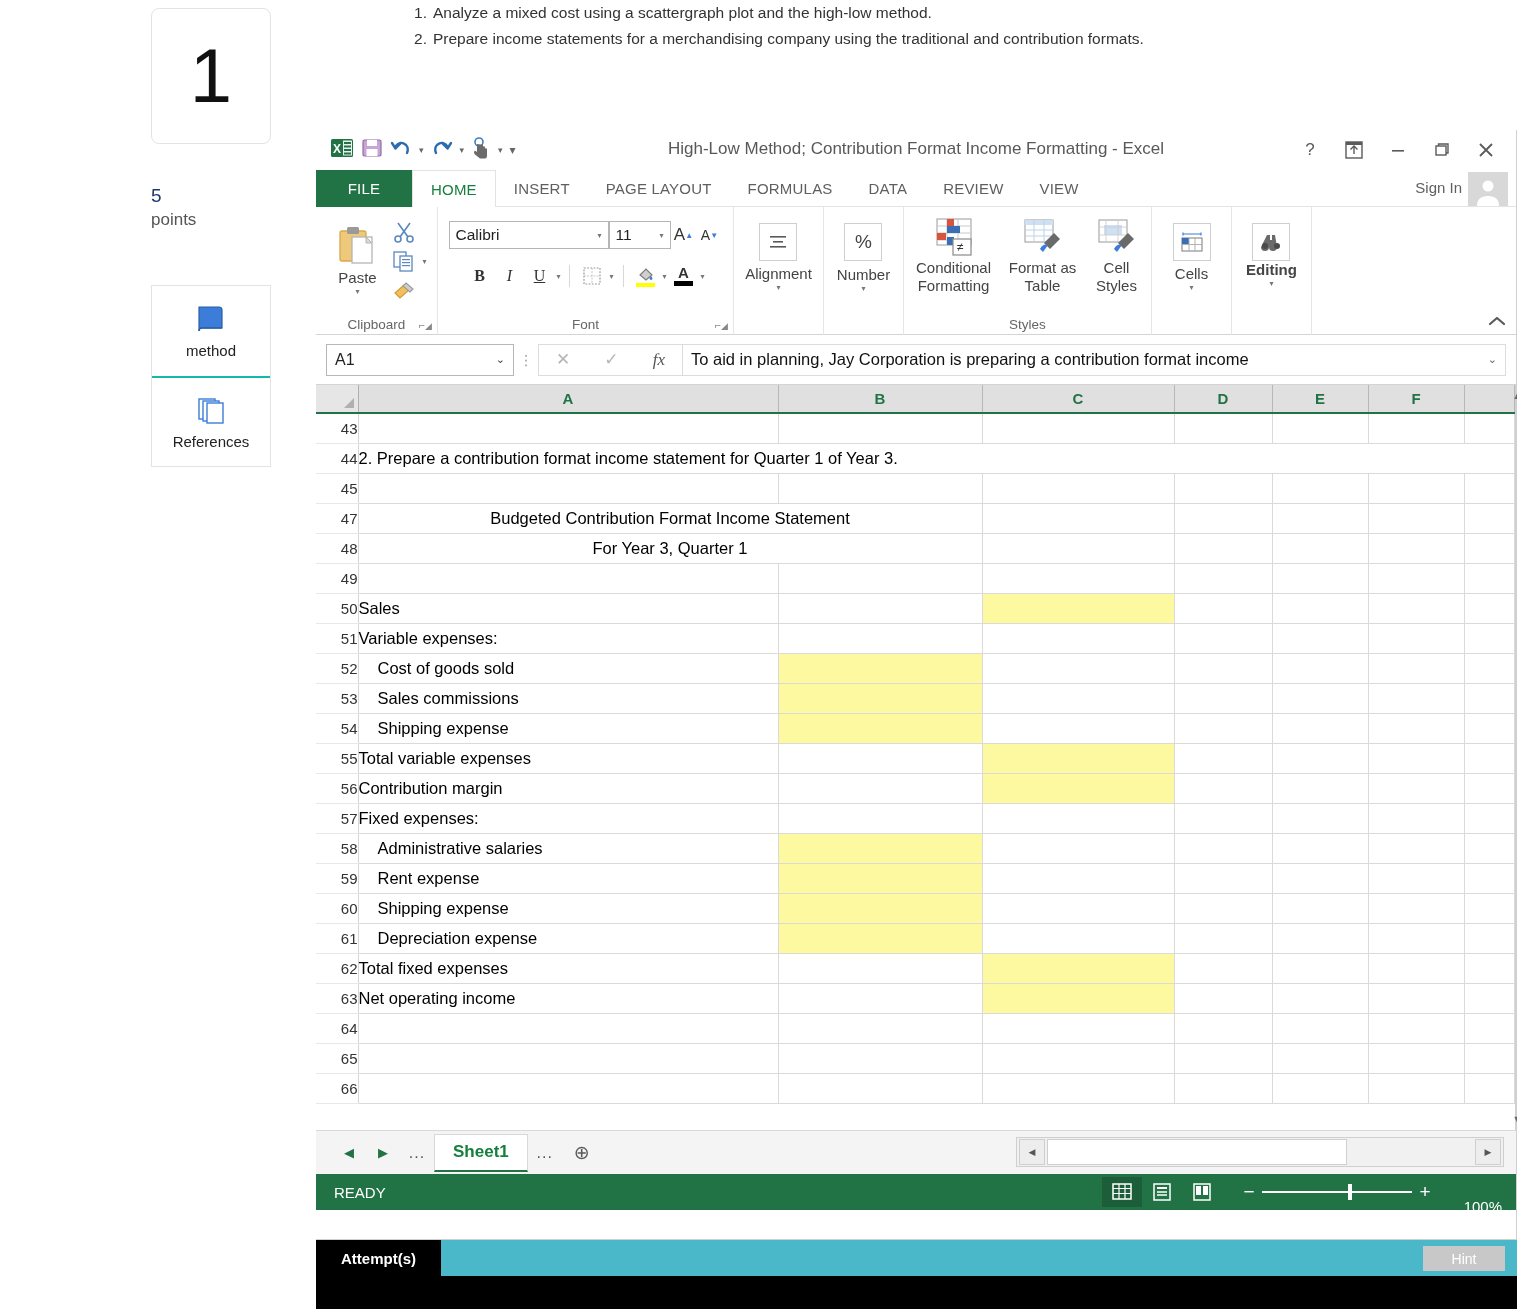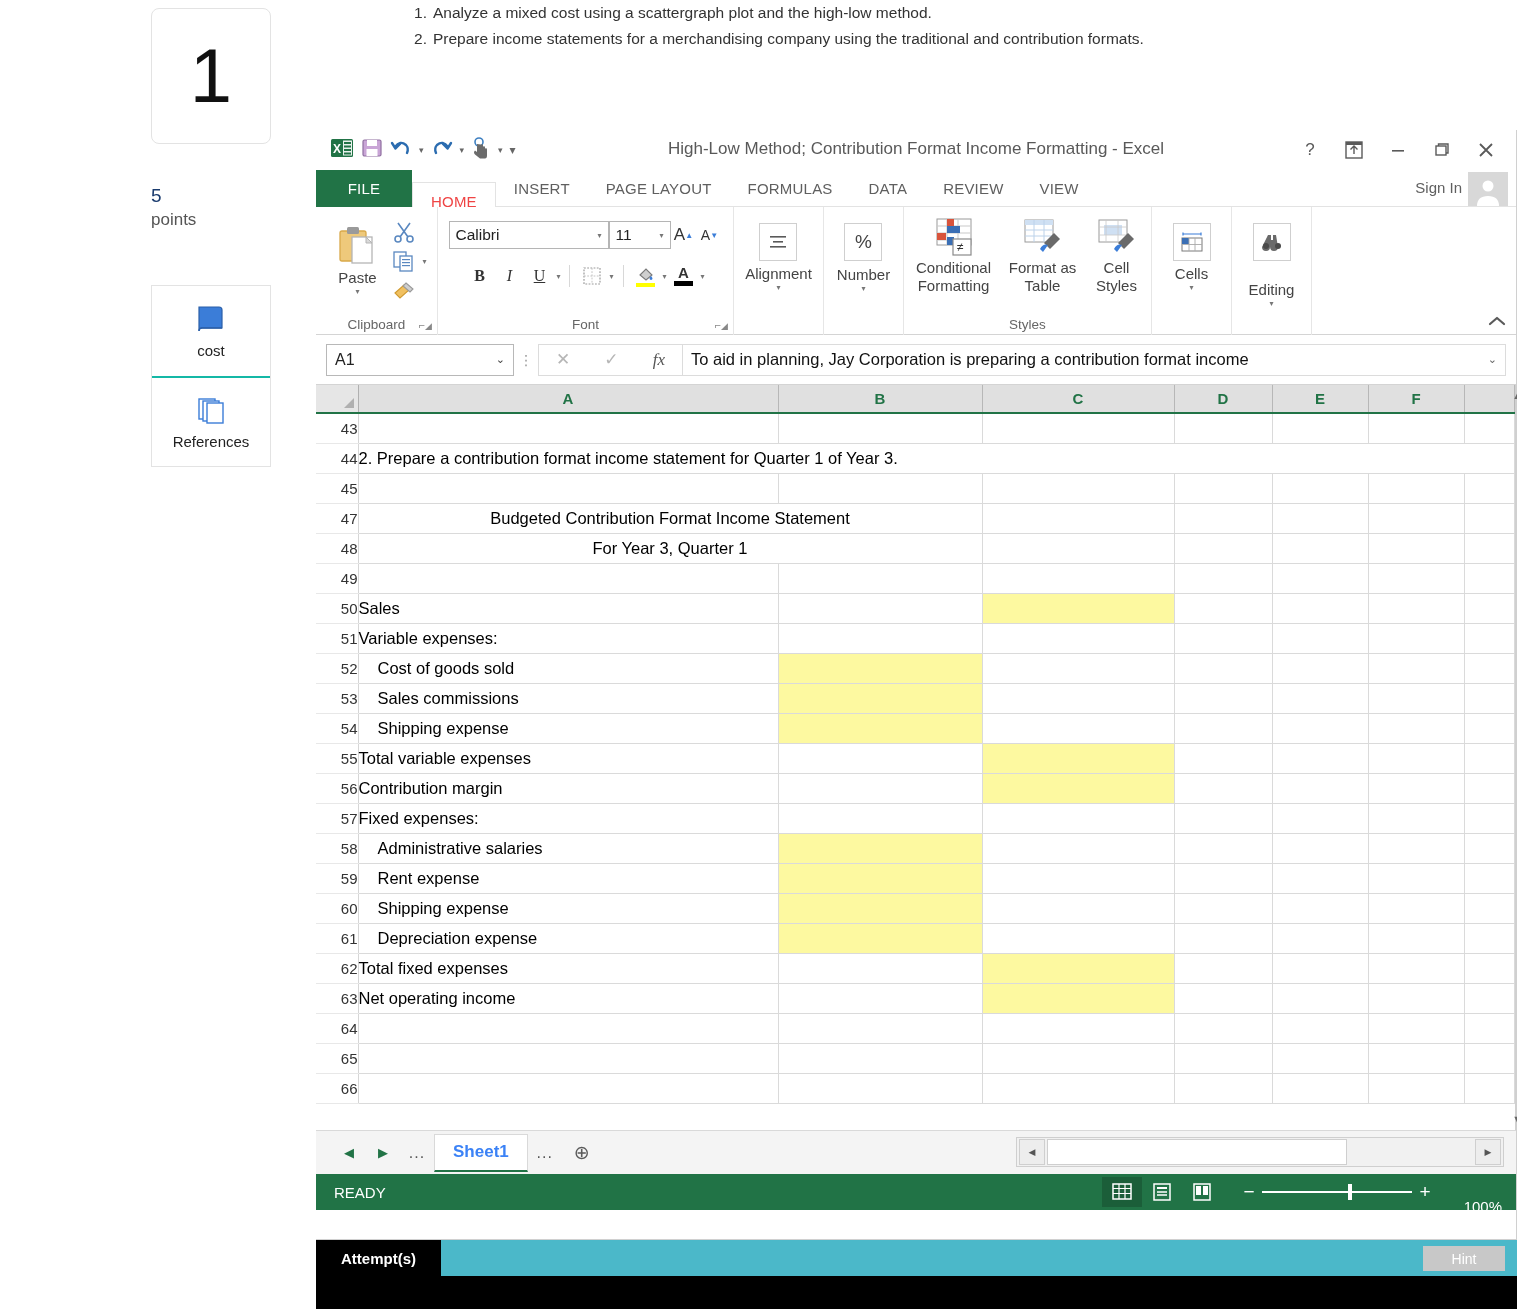--- a/index.html
+++ b/index.html
@@ -44,21 +44,21 @@
   .qat .sep-caret { font-size:9px; color:#666; }
   .win-title { position:absolute; left:0; right:0; top:9px; text-align:center; font-size:17px; color:#595959; }
   .win-btns { position:absolute; right:8px; top:5px; display:flex; align-items:center; gap:0px; }
   .win-btn { width:44px; height:30px; display:flex; align-items:center; justify-content:center; color:#5a5a5a; font-size:17px; }
 
   
   .tabbar { height:37px; background:#fff; position:relative; border-bottom:1px solid #e3e3e3; }
   .tabs { display:flex; align-items:stretch; height:37px; padding-left:0px;}
   .tab { padding:0 18px; display:flex; align-items:center; font-size:15px; color:#5f5f5f; letter-spacing:.2px; }
   .tab.file { background:#217346; color:#fff; width:96px; justify-content:center; padding:0; }
-  .tab.active { color:#ef4444; background:#fff; border:1px solid #e3e3e3; border-bottom:1px solid #fff; position:relative; top:12px; margin-bottom:-1px;}
+  .tab.active { color:#15803d; background:#fff; border:1px solid #e3e3e3; border-bottom:1px solid #fff; position:relative; top:0; margin-bottom:-1px;}
   .signin { position:absolute; right:54px; top:9px; font-size:15px; color:#5f5f5f; }
   .avatar { position:absolute; right:8px; top:2px; width:40px; height:34px; background:#d8d8d8; display:flex; align-items:flex-end; justify-content:center; }
 
   
   .ribbon { height:128px; background:#fff; border-bottom:1px solid #d4d4d4; display:flex; position:relative; }
   .rgroup { position:relative; height:128px; display:flex; flex-direction:column; align-items:center; border-right:1px solid #e6e6e6; }
   .rgroup .gname { position:absolute; bottom:3px; left:0; right:0; text-align:center; font-size:13.5px; color:#666; }
   .gdialog { position:absolute; bottom:4px; right:5px; font-size:11px; color:#888; }
   .bigbtn { display:flex; flex-direction:column; align-items:center; justify-content:center; }
   .bigbtn .blabel { font-size:15px; color:#444; text-align:center; line-height:18px; }
@@ -97,21 +97,21 @@
   .vscroll { width:22px; background:#f1f1f1; border-left:1px solid #d0d0d0; position:relative; }
   .vs-btn { height:22px; background:#ededed; border:1px solid #cfcfcf; display:flex; align-items:center; justify-content:center; color:#666; font-size:9px;}
   .vs-top { position:absolute; top:0; left:0; right:0; }
   .vs-bot { position:absolute; bottom:0; left:0; right:0; }
 
   
   .sheetbar { height:44px; background:#f4f4f4; border-top:1px solid #d9d9d9; display:flex; align-items:center; padding-left:16px; position:relative; }
   .navarrow { width:34px; text-align:center; color:#217346; font-size:13px; }
   .dots { width:34px; text-align:center; color:#555; font-size:16px; letter-spacing:1px;}
   .stab { background:#fff; border:1px solid #d9d9d9; border-bottom:2px solid #217346; height:38px; padding:0 18px;
-          display:flex; align-items:center; font-size:17px; font-weight:bold; color:#3b82f6; }
+          display:flex; align-items:center; font-size:17px; font-weight:bold; color:#15803d; }
   .addsheet { width:40px; text-align:center; color:#5a5a5a; font-size:19px; }
   .hscroll { position:absolute; right:12px; left:700px; top:6px; height:30px; background:#f1f1f1; border:1px solid #cfcfcf; display:flex; align-items:center; }
   .hs-btn { width:26px; height:26px; margin:0 2px; background:#ededed; border:1px solid #cfcfcf; display:flex; align-items:center; justify-content:center; font-size:9px; color:#555;}
   .hs-track { flex:1 1 auto; height:26px; position:relative; }
   .hs-thumb { position:absolute; left:0; top:0; width:300px; height:26px; background:#fff; border:1px solid #cfcfcf; }
 
   
   .statusbar { height:36px; background:#217346; display:flex; align-items:center; color:#fff; font-size:15px; position:relative; }
   .st-ready { margin-left:18px; }
   .st-right { position:absolute; right:14px; top:0; height:36px; display:flex; align-items:center; gap:0px; }
@@ -146,21 +146,21 @@
   </div>
 
   <div class="rail-btns">
     <div class="rail-btn">
       <span>
         <svg width="34" height="30" viewBox="0 0 34 30">
           <path d="M5 3 h20 a3 3 0 0 1 3 3 v18 h-20 a3 3 0 0 0 -3 3 z" fill="#3b7dd8" stroke="#2b5fa8" stroke-width="1.2"></path>
           <path d="M5 27 a3 3 0 0 1 3 -3 h20" fill="none" stroke="#2b5fa8" stroke-width="1.4"></path>
         </svg>
       </span>
-      <span class="lbl">cost</span>
+      <span class="lbl">method</span>
     </div>
     <div class="rail-btn">
       <span>
         <svg width="34" height="30" viewBox="0 0 34 30">
           <rect x="5" y="4" width="16" height="20" fill="#fff" stroke="#3b7dd8" stroke-width="1.4"></rect>
           <rect x="9" y="6" width="16" height="20" fill="#fff" stroke="#3b7dd8" stroke-width="1.4"></rect>
           <rect x="13" y="8" width="16" height="20" fill="#fff" stroke="#3b7dd8" stroke-width="1.4"></rect>
         </svg>
       </span>
       <span class="lbl">References</span>
@@ -462,21 +462,21 @@
 
     <div class="rgroup" style="width:80px;">
       <div class="bigbtn" style="margin-top:16px;">
         <div class="boxicon">
           <svg width="24" height="20" viewBox="0 0 24 20">
             <path d="M8 3 h3 v5 h2 V3 h3 l2 12 a4 4 0 0 1 -8 0 a4 4 0 0 1 -8 0 z" fill="#6a6a6a"></path>
             <circle cx="6" cy="14" r="3" fill="#4a4a4a"></circle>
               <circle cx="18" cy="14" r="3" fill="#4a4a4a"></circle>
           </svg>
         </div>
-        <div class="blabel" style="margin-top:20px;">Editing</div>
+        <div class="blabel" style="margin-top:0;font-weight:bold;">Editing</div>
         <div class="sm-caret">▾</div>
       </div>
     </div>
 
     <div class="collapse-ribbon">
       <svg width="18" height="12" viewBox="0 0 18 12">
           <path d="M2 9 L9 3 L16 9" fill="none" stroke="#5a5a5a" stroke-width="2.2" stroke-linecap="round" stroke-linejoin="round"></path>
         </svg>
     </div>
   </div>

